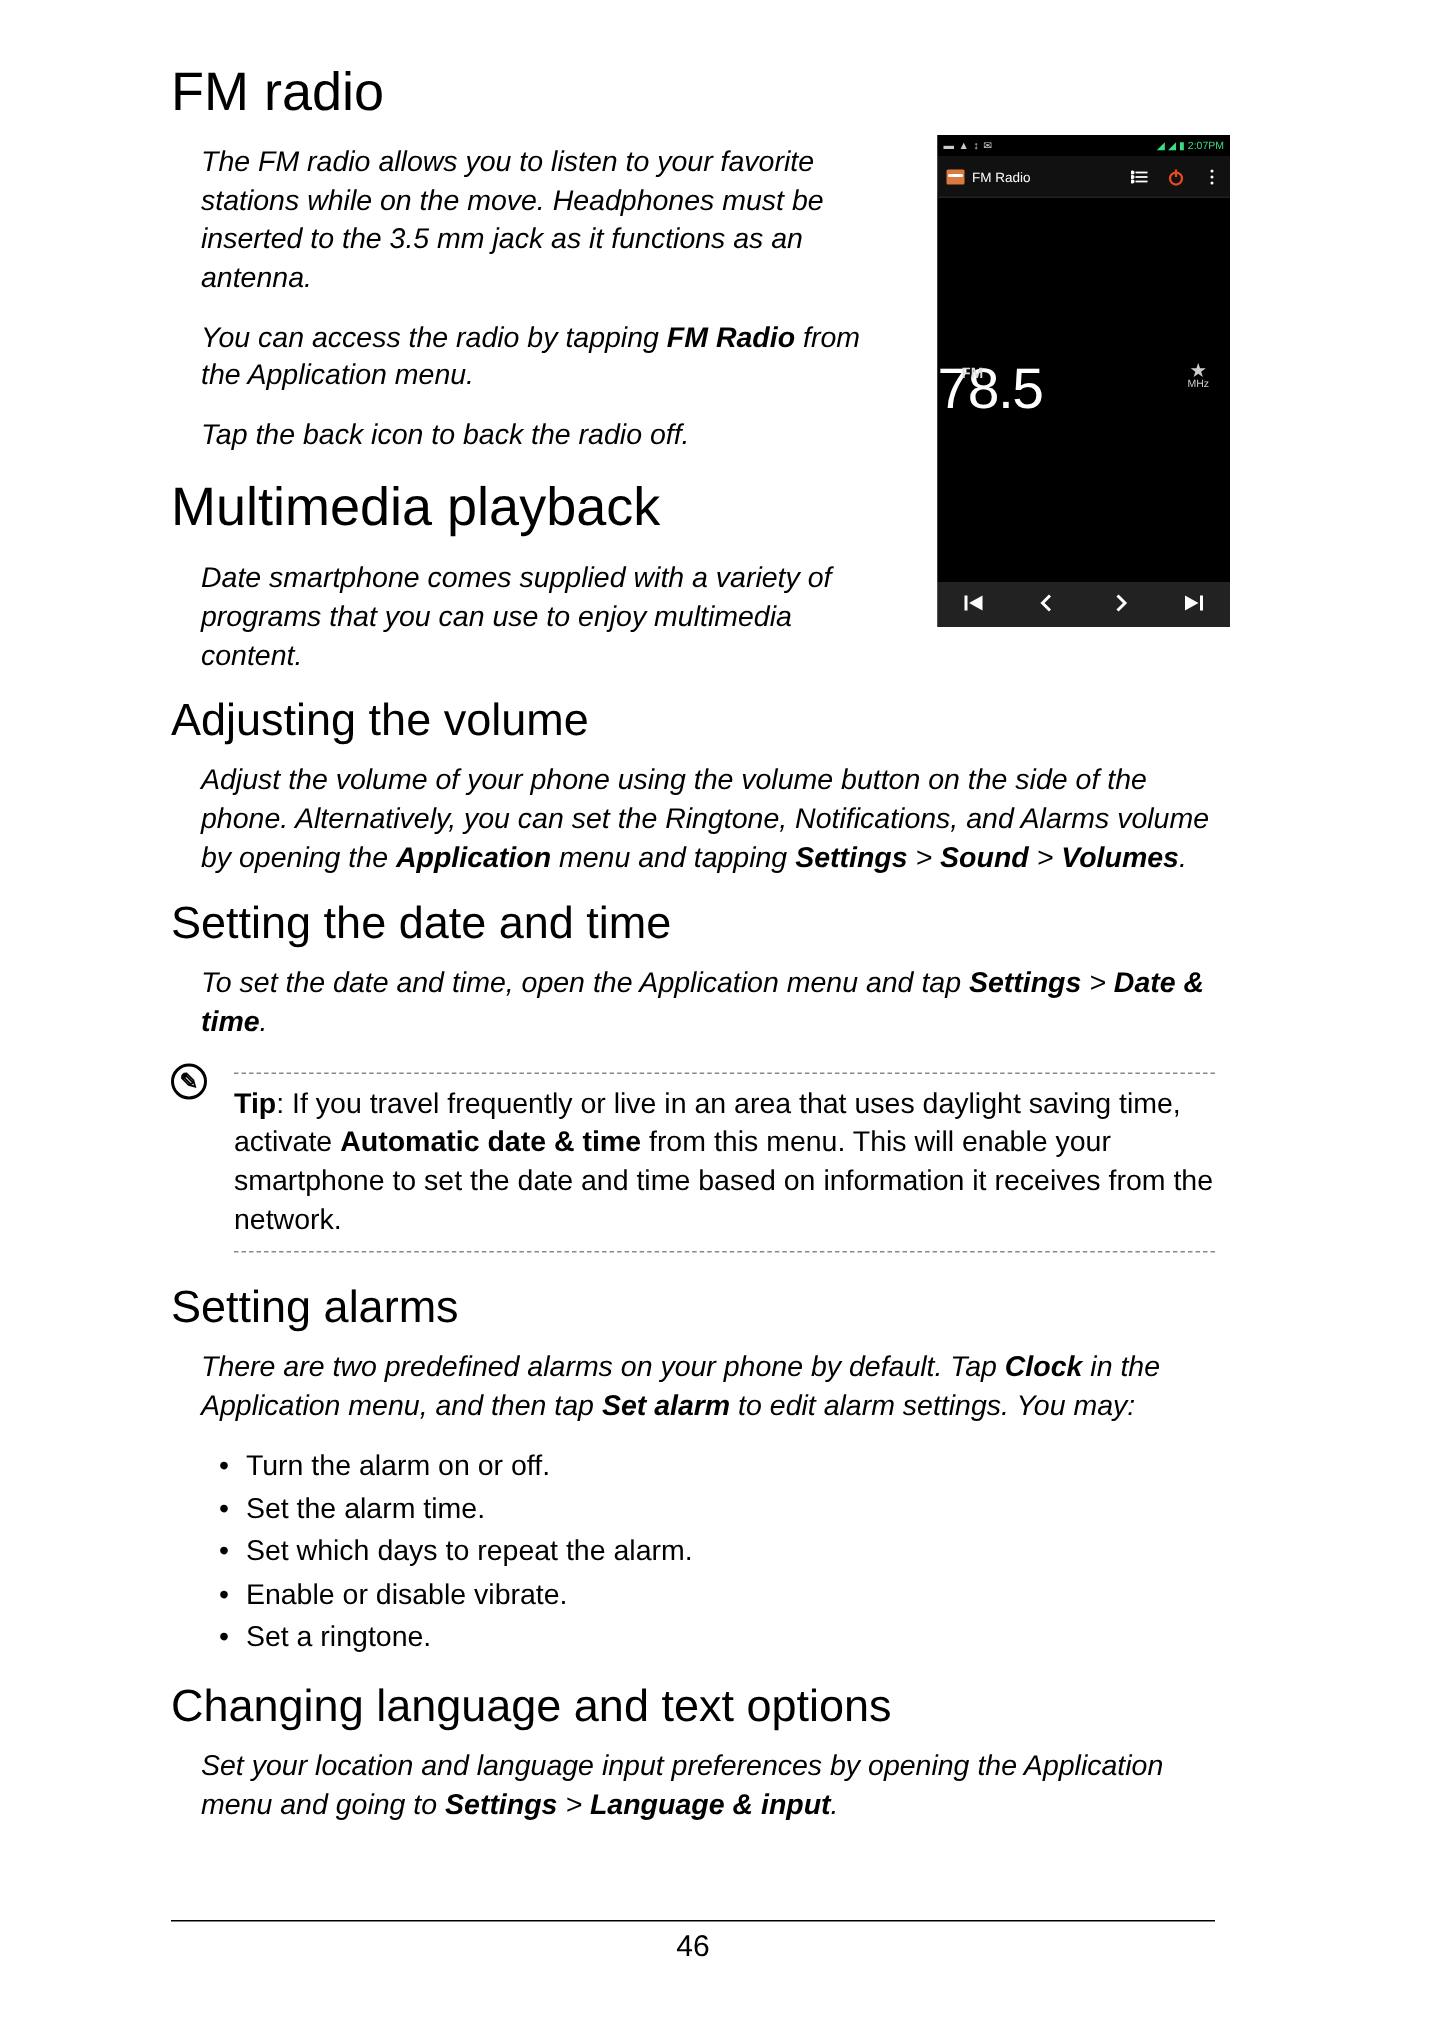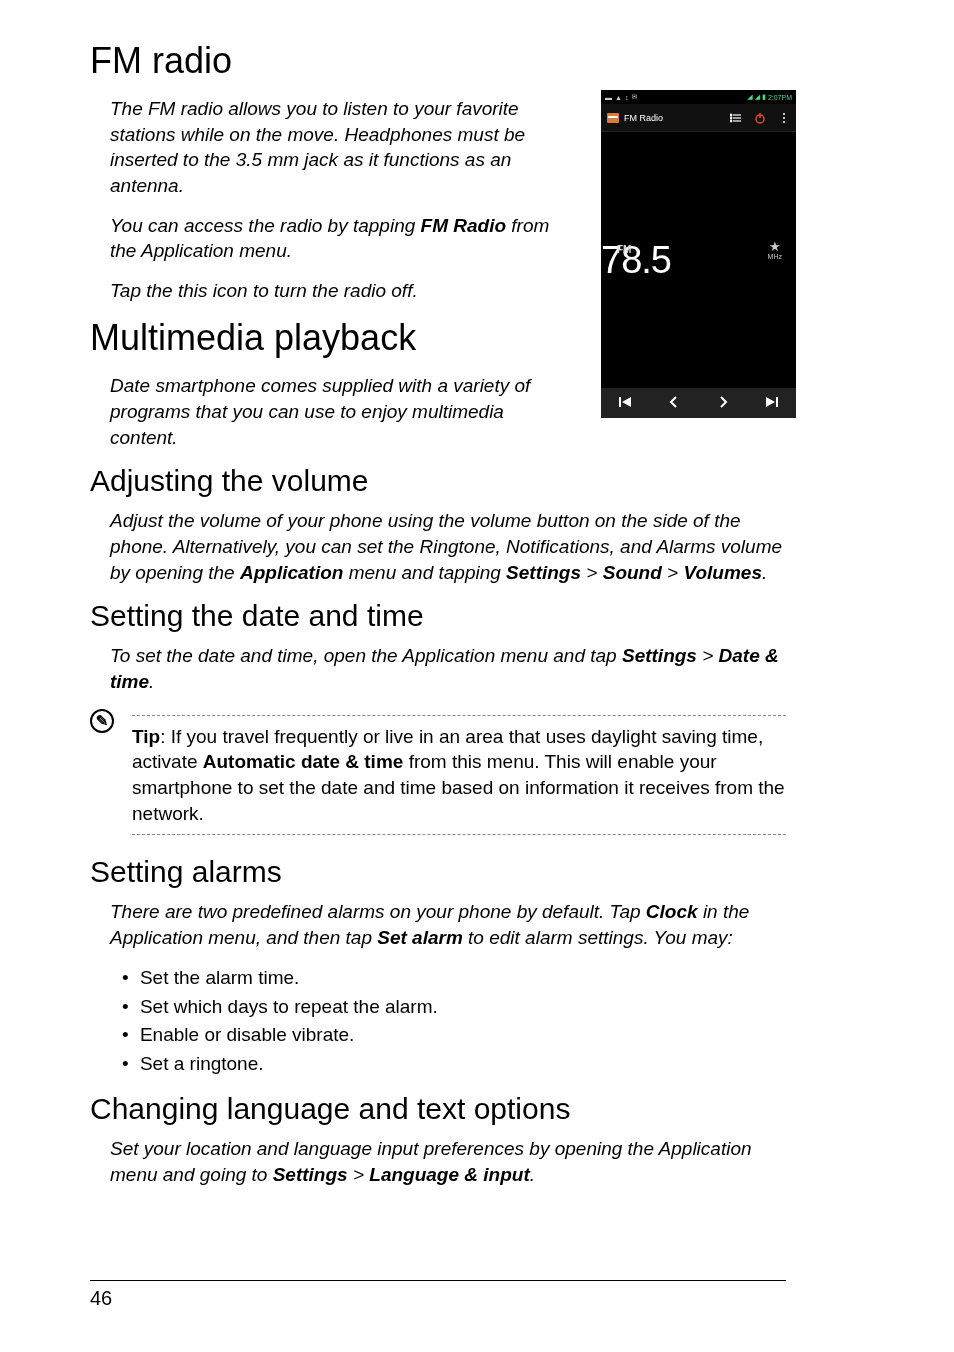--- a/index.html
+++ b/index.html
@@ -1,32 +1,32 @@
 <!DOCTYPE html>
 <html><head>
 <meta charset="utf-8">
 <style>
   * { box-sizing: border-box; margin: 0; padding: 0; }
   html, body { width: 954px; height: 1352px; background: #fff; font-family: Arial, Helvetica, sans-serif; color: #000; }
-  .page { position: relative; width: 876px; height: 1352px; padding: 40px 90px 0 90px; }
+  .page { position: relative; width: 876px; height: 1352px; padding: 40px 90px 0 90px; margin-left: 24px; }
   h1 { font-size: 36px; font-weight: 400; margin-bottom: 14px; font-family: Arial, sans-serif; }
   h2 { font-size: 30px; font-weight: 400; margin: 14px 0 10px 0; }
   .body { font-size: 19px; line-height: 1.35; margin-left: 20px; margin-bottom: 14px; font-style: italic; }
   .narrow { margin-right: 220px; }
   .b { font-weight: 700; }
   ul.list { font-size: 19px; line-height: 1.5; margin-left: 32px; list-style: none; }
   ul.list li::before { content: "• "; margin-right: 6px; }
   ul.list li { padding-left: 0; }
   .tipbox { position: relative; margin: 6px 0 16px 0; padding: 6px 0 4px 42px; }
   .tip-icon-wrap { position: absolute; left: 0; top: 0; width: 26px; height: 26px; }
   .tip-icon { width: 24px; height: 24px; border: 2px solid #000; border-radius: 50%; display:flex; align-items:center; justify-content:center; font-weight:700; font-size:15px; }
   .dashed-top { border-top: 1.5px dashed #888; margin-bottom: 8px; }
   .dashed-bot { border-bottom: 1.5px dashed #888; margin-top: 8px; }
   .tiptext { font-size: 19px; line-height: 1.35; }
-  .footer { position: absolute; bottom: 42px; left: 90px; right: 90px; border-top: 1px solid #000; text-align: left; padding-top: 6px; font-size: 20px; }
+  .footer { position: absolute; bottom: 42px; left: 90px; right: 90px; border-top: 1px solid #000; text-align: center; padding-top: 6px; font-size: 20px; }
 
   
   .phone { position: absolute; top: 90px; right: 80px; width: 195px; height: 328px; background: #000; color: #fff; font-family: Arial, sans-serif; }
   .statusbar { height: 14px; background: #000; display: flex; align-items: center; justify-content: space-between; padding: 0 4px; font-size: 7px; color: #ccc; }
   .status-left { display:flex; gap:3px; align-items:center; }
   .status-right { display:flex; gap:2px; align-items:center; }
   .status-right .time { color:#3bdc84; font-size:7px; }
   .appbar { height: 28px; background: #111; display: flex; align-items: center; padding: 0 6px; border-bottom: 1px solid #222; }
   .appbar-left { display:flex; align-items:center; gap:5px; }
   .radio-icon { width:12px; height:10px; background:#d97a3e; border-radius:1px; position:relative; }
@@ -129,21 +129,21 @@
         <svg class="tri" viewBox="0 0 16 16">
             <polygon points="2,3 2,13 11,8" fill="#fff"></polygon>
             <rect x="12" y="3" width="2" height="10" fill="#fff"></rect>
           </svg>
       </div>
     </div>
   </div>
 
   <p class="body narrow">The FM radio allows you to listen to your favorite stations while on the move. Headphones must be inserted to the 3.5 mm jack as it functions as an antenna.</p>
   <p class="body narrow"><span>You can access the radio by tapping </span><span class="b">FM Radio</span><span> from the Application menu.</span></p>
-  <p class="body narrow">Tap the this icon to turn the radio off.</p>
+  <p class="body narrow">Tap the back icon to back the radio off.</p>
 
   <h1>Multimedia playback</h1>
   <p class="body narrow">Date smartphone comes supplied with a variety of programs that you can use to enjoy multimedia content.</p>
 
   <h2>Adjusting the volume</h2>
   <p class="body" style="margin-right:0"><span>Adjust the volume of your phone using the volume button on the side of the phone. Alternatively, you can set the Ringtone, Notifications, and Alarms volume by opening the </span><span class="b">Application</span><span> menu and tapping </span><span class="b">Settings</span><span> &gt; </span><span class="b">Sound</span><span> &gt; </span><span class="b">Volumes</span><span>.</span></p>
 
   <h2>Setting the date and time</h2>
   <p class="body"><span>To set the date and time, open the Application menu and tap </span><span class="b">Settings</span><span> &gt; </span><span class="b">Date &amp; time</span><span>.</span></p>
 
@@ -152,20 +152,21 @@
         <div class="tip-icon">✎</div>
       </div>
     <div class="dashed-top"></div>
     <div class="tiptext"><span class="b">Tip</span><span>: If you travel frequently or live in an area that uses daylight saving time, activate </span><span class="b">Automatic date &amp; time</span><span> from this menu. This will enable your smartphone to set the date and time based on information it receives from the network.</span></div>
     <div class="dashed-bot"></div>
   </div>
 
   <h2>Setting alarms</h2>
   <p class="body"><span>There are two predefined alarms on your phone by default. Tap </span><span class="b">Clock</span><span> in the Application menu, and then tap </span><span class="b">Set alarm</span><span> to edit alarm settings. You may:</span></p>
   <ul class="list">
+    <li>Turn the alarm on or off.</li>
     <li>Set the alarm time.</li>
     <li>Set which days to repeat the alarm.</li>
     <li>Enable or disable vibrate.</li>
     <li>Set a ringtone.</li>
   </ul>
 
   <h2 style="margin-top:14px">Changing language and text options</h2>
   <p class="body"><span>Set your location and language input preferences by opening the Application menu and going to </span><span class="b">Settings</span><span> &gt; </span><span class="b">Language &amp; input</span><span>.</span></p>
 
   <div class="footer">

